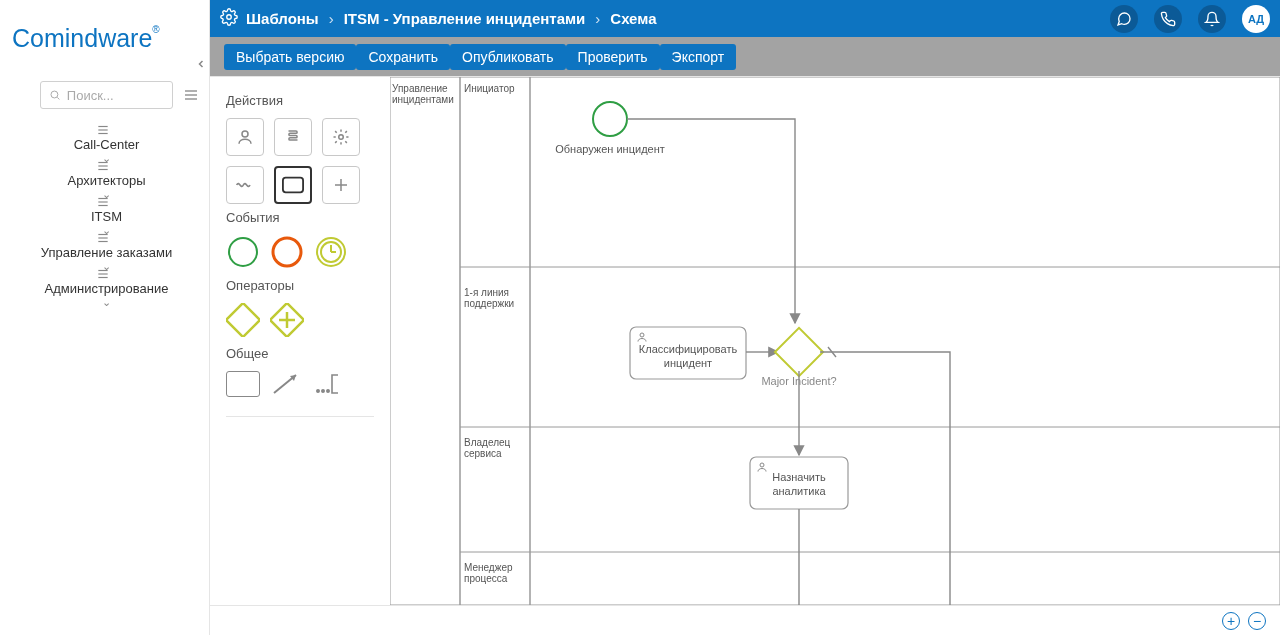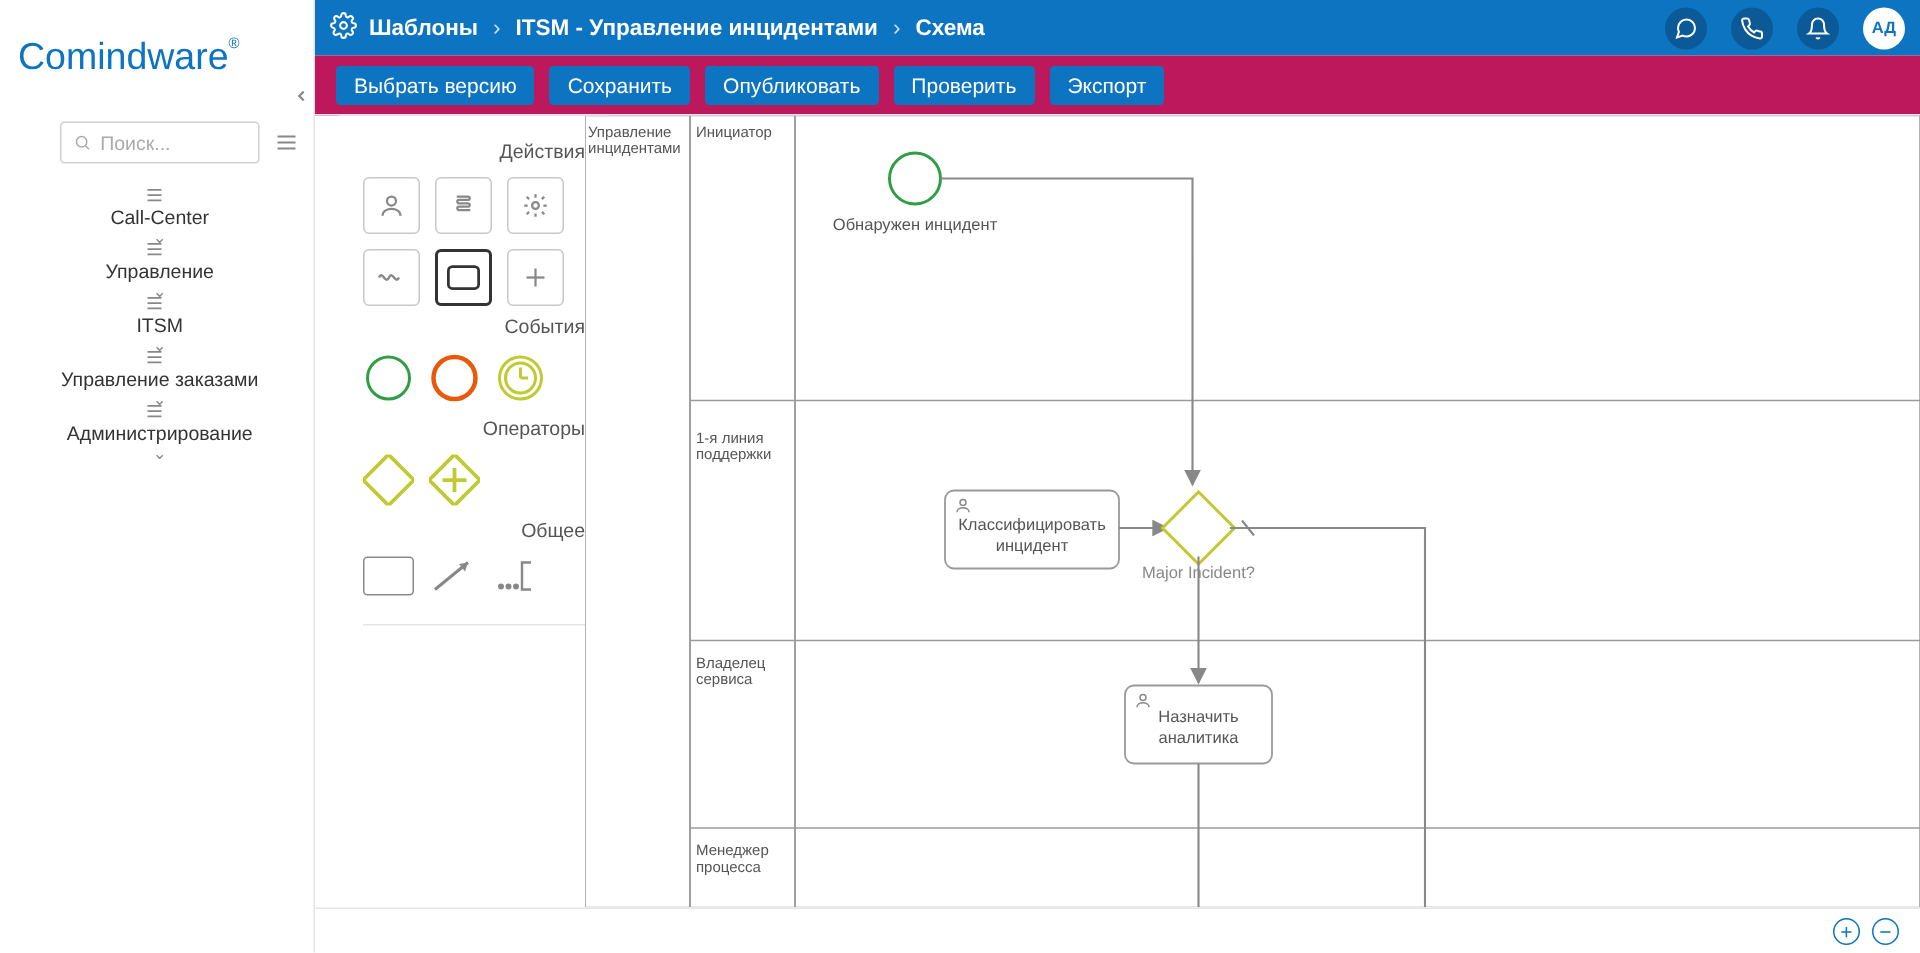--- a/index.html
+++ b/index.html
@@ -8,42 +8,42 @@
   .topbar { position: absolute; top: 0; left: 210px; right: 0; height: 37px; background: #0d74c1; display: flex; align-items: center; color: #fff; padding: 0 10px; }
   .topbar .breadcrumbs { display: flex; align-items: center; gap: 10px; font-size: 15px; font-weight: 600; }
   .topbar .breadcrumbs .chev { color: #cfe2f3; font-weight: normal; }
   .topbar .breadcrumbs .crumb { cursor: pointer; }
   .topbar .right-icons { margin-left: auto; display: flex; align-items: center; gap: 16px; }
   .top-icon-circle { width: 28px; height: 28px; border-radius: 50%; background: #0b5a97; display: flex; align-items: center; justify-content: center; cursor: pointer; }
   .avatar { width: 28px; height: 28px; border-radius: 50%; background: #fff; color: #0d74c1; font-size: 11px; font-weight: bold; display: flex; align-items: center; justify-content: center; cursor: pointer; }
   .gear-icon { margin-right: 8px; cursor: pointer; }
 
   
-  .actionbar { position: absolute; top: 37px; left: 210px; right: 0; height: 40px; background: #be185d; border-bottom: 1px solid #e5e5e5; display: flex; align-items: center; padding: 0 14px; gap: 10px; }
+  .actionbar { position: absolute; top: 37px; left: 210px; right: 0; height: 40px; background: #a3a3a3; border-bottom: 1px solid #e5e5e5; display: flex; align-items: center; padding: 0 14px; }
   .action-btn { background: #0d74c1; color: #fff; border: none; padding: 5px 12px; font-size: 14px; border-radius: 3px; cursor: pointer; }
 
   
   .leftnav { position: absolute; top: 0; left: 0; width: 210px; height: 635px; background: #fff; border-right: 1px solid #e5e5e5; }
   .logo-row { height: 77px; display: flex; align-items: center; padding: 0 8px 0 12px; position: relative; }
   .logo-text { font-size: 25px; font-weight: 400; color: #0d74c1; letter-spacing: 0px; }
   .logo-text .reg { font-size: 10px; vertical-align: top; }
   .collapse-caret { position: absolute; right: 2px; top: 58px; cursor: pointer; color: #888; }
   .search-row { display: flex; align-items: center; padding: 4px 6px; gap: 6px; margin-left: 34px; }
   .search-box { flex: 1; display: flex; align-items: center; border: 1px solid #d0d0d0; border-radius: 3px; height: 28px; padding: 0 8px; color: #aaa; }
   .search-box input { border: none; outline: none; width: 100%; font-size: 13px; color: #555; background: transparent; }
   .search-box input::placeholder { color: #aaa; }
   .hamburger-btn { width: 24px; height: 24px; display: flex; align-items: center; justify-content: center; cursor: pointer; color: #888; }
   .nav-list { padding-top: 10px; }
   .nav-item { display: flex; align-items: center; height: 36px; padding: 0 10px 0 14px; cursor: pointer; color: #333; flex-direction: column; }
   .nav-item .nav-icon { width: 20px; color: #888; display: flex; align-items: center; justify-content: center; margin-right: 8px; }
   .nav-item .nav-label { flex: 1; }
   .nav-item .nav-caret { color: #888; font-size: 11px; }
 
   
-  .palette { position: absolute; top: 77px; left: 226px; width: 180px; bottom: 30px; background: #fff; padding: 10px 16px; text-align: right; }
+  .palette { position: absolute; top: 77px; left: 210px; width: 180px; bottom: 30px; background: #fff; padding: 10px 16px; }
   .palette-section-title { font-size: 13px; color: #555; margin: 6px 0 10px; }
   .palette-row { display: flex; gap: 10px; flex-wrap: wrap; margin-bottom: 6px; }
   .pal-btn { width: 38px; height: 38px; border: 1px solid #c8c8c8; border-radius: 4px; display: flex; align-items: center; justify-content: center; cursor: grab; background: #fff; }
   .pal-btn.selected { border: 2px solid #333; }
   .pal-shape-rect { width: 34px; height: 26px; border: 1.5px solid #888; border-radius: 3px; cursor: grab; }
   .pal-shape { cursor: grab; }
   .palette-divider { border: none; border-top: 1px solid #e5e5e5; margin: 16px 0 0; }
 
   
   .canvas-wrap { position: absolute; top: 77px; left: 390px; right: 0; bottom: 30px; background: #fff; overflow: hidden; }
@@ -143,21 +143,21 @@
       <span class="nav-caret">⌄</span>
     </div>
     <div class="nav-item">
       <span class="nav-icon">
           <svg width="14" height="14" viewBox="0 0 24 24" stroke="#888" stroke-width="2">
             <line x1="4" y1="6" x2="20" y2="6"></line>
             <line x1="4" y1="12" x2="20" y2="12"></line>
             <line x1="4" y1="18" x2="20" y2="18"></line>
           </svg>
         </span>
-      <span class="nav-label">Управление</span>
+      <span class="nav-label">Архитекторы</span>
       <span class="nav-caret">⌄</span>
     </div>
     <div class="nav-item">
       <span class="nav-icon">
           <svg width="14" height="14" viewBox="0 0 24 24" stroke="#888" stroke-width="2">
             <line x1="4" y1="6" x2="20" y2="6"></line>
             <line x1="4" y1="12" x2="20" y2="12"></line>
             <line x1="4" y1="18" x2="20" y2="18"></line>
           </svg>
         </span>

